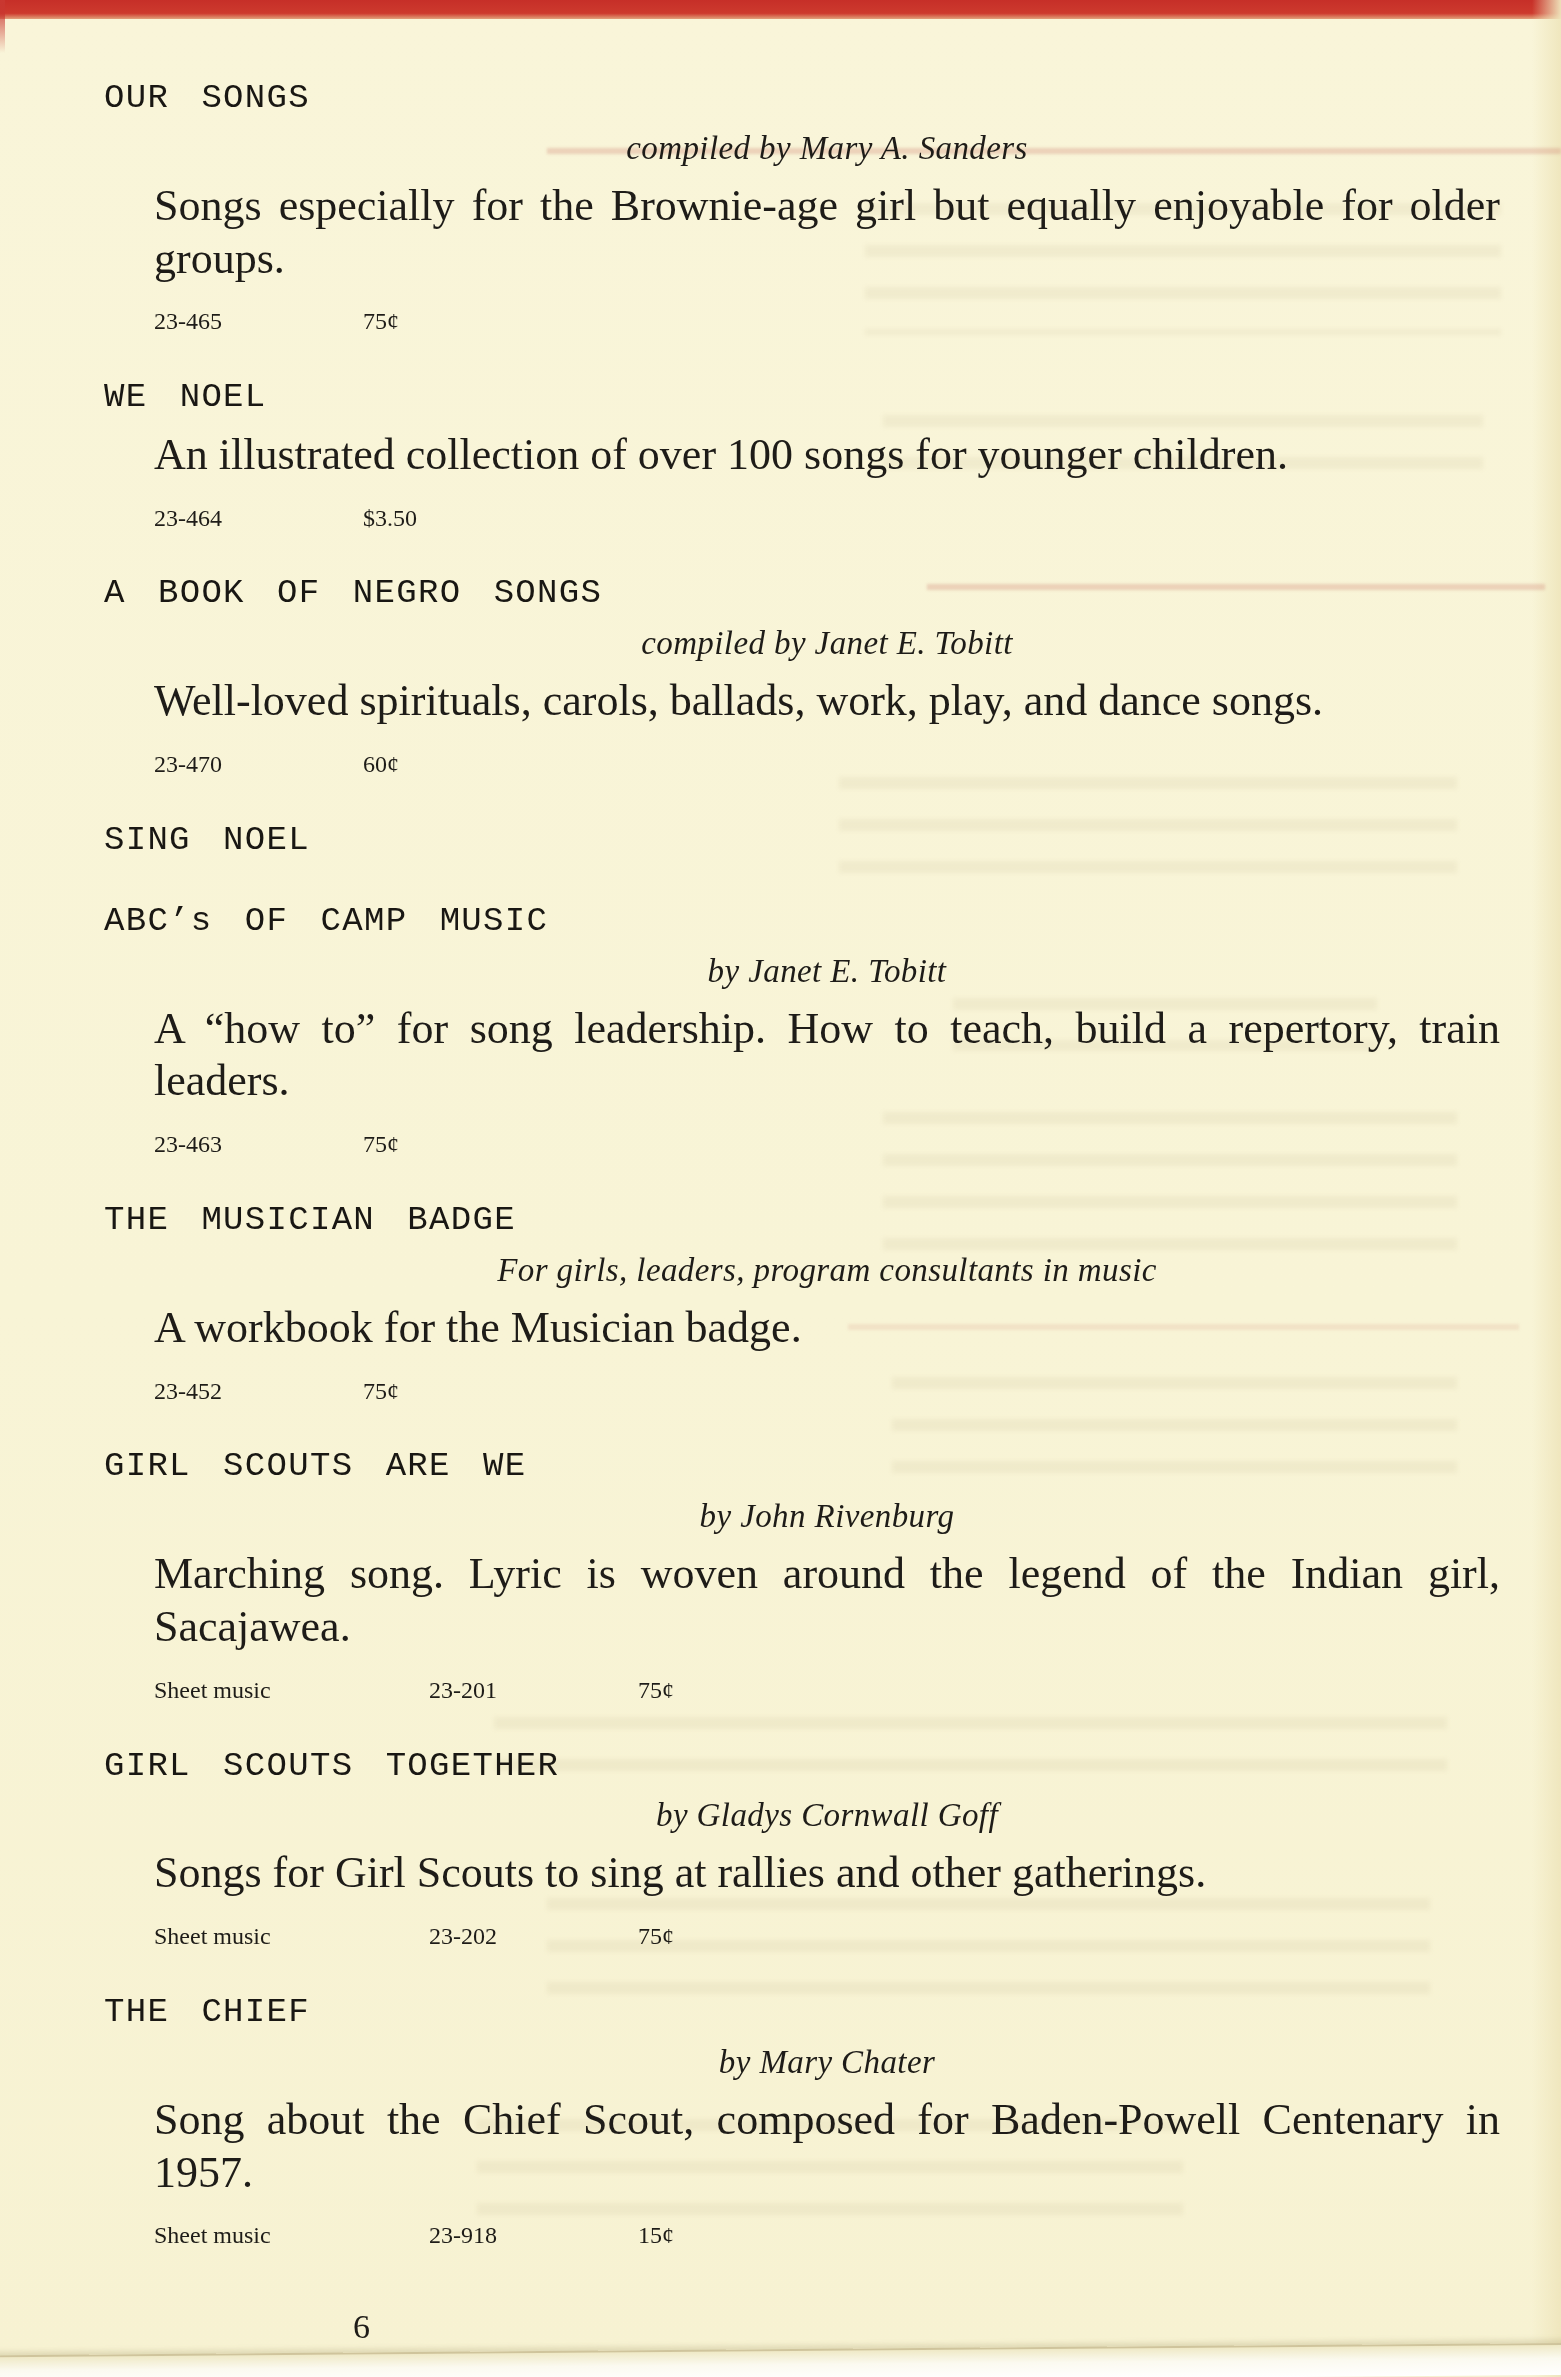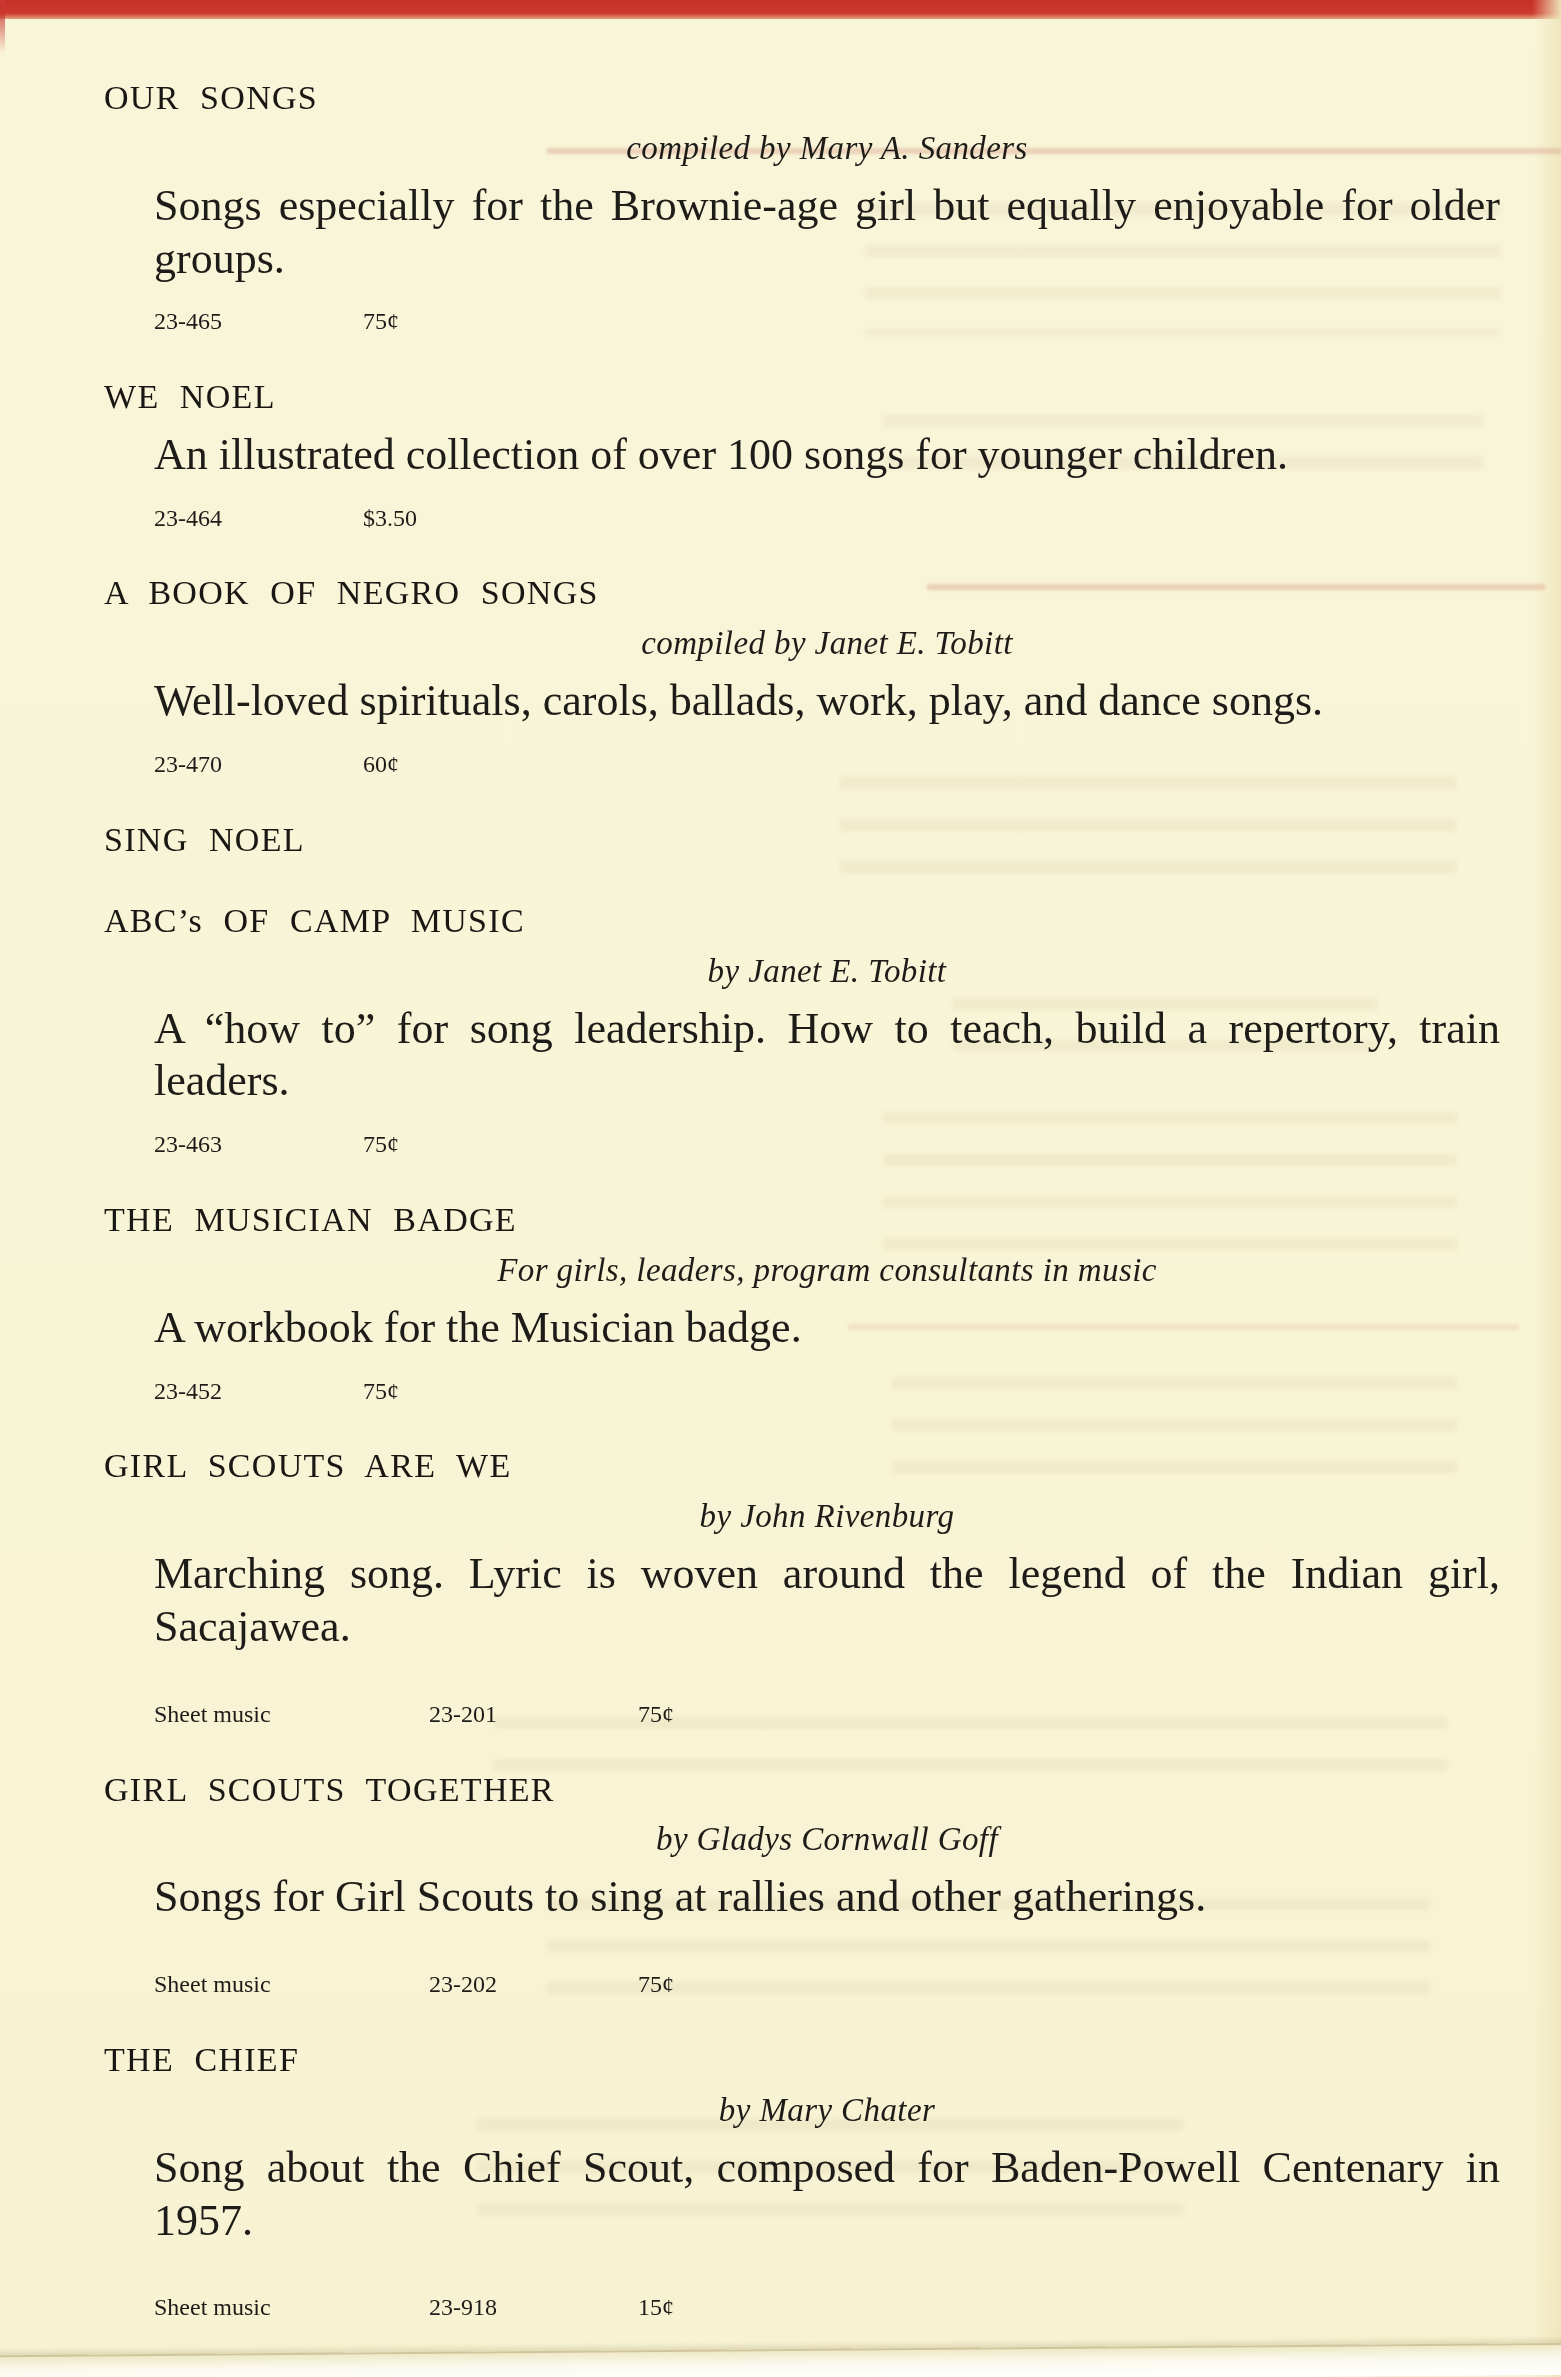--- a/index.html
+++ b/index.html
@@ -62,20 +62,21 @@
     position: relative;
     padding: 78px 62px 0 104px;
   }
   .entry { margin-bottom: 41px; }
   .entry-title {
     font-size: 34px;
     line-height: 1.18;
     letter-spacing: 1.3px;
     word-spacing: 10.6px;
     color: #191713;
+    font-family: Liberation Mono, monospace;
   }
   .entry-body { padding-left: 50px; }
   .entry-credit {
     font-size: 33px;
     font-style: italic;
     line-height: 1.2;
     margin-top: 10.6px;
     letter-spacing: 0.4px;
     text-align: center;
   }
@@ -88,21 +89,21 @@
   .entry-description.justified {
     text-align: justify;
     text-align-last: justify;
   }
   .order-row {
     margin-top: 22px;
     font-size: 24px;
     line-height: 1.2;
     white-space: nowrap;
   }
-  .col-label { display: inline-block; width: 269px; margin-top: 24px; }
+  .col-label { display: inline-block; width: 269px; }
   .col-num { display: inline-block; width: 203px; }
   .page-number {
     position: relative;
     font-size: 34px;
     margin: 58px 0 0 249px;
   }
 </style>
 </head>
 <body>
 

